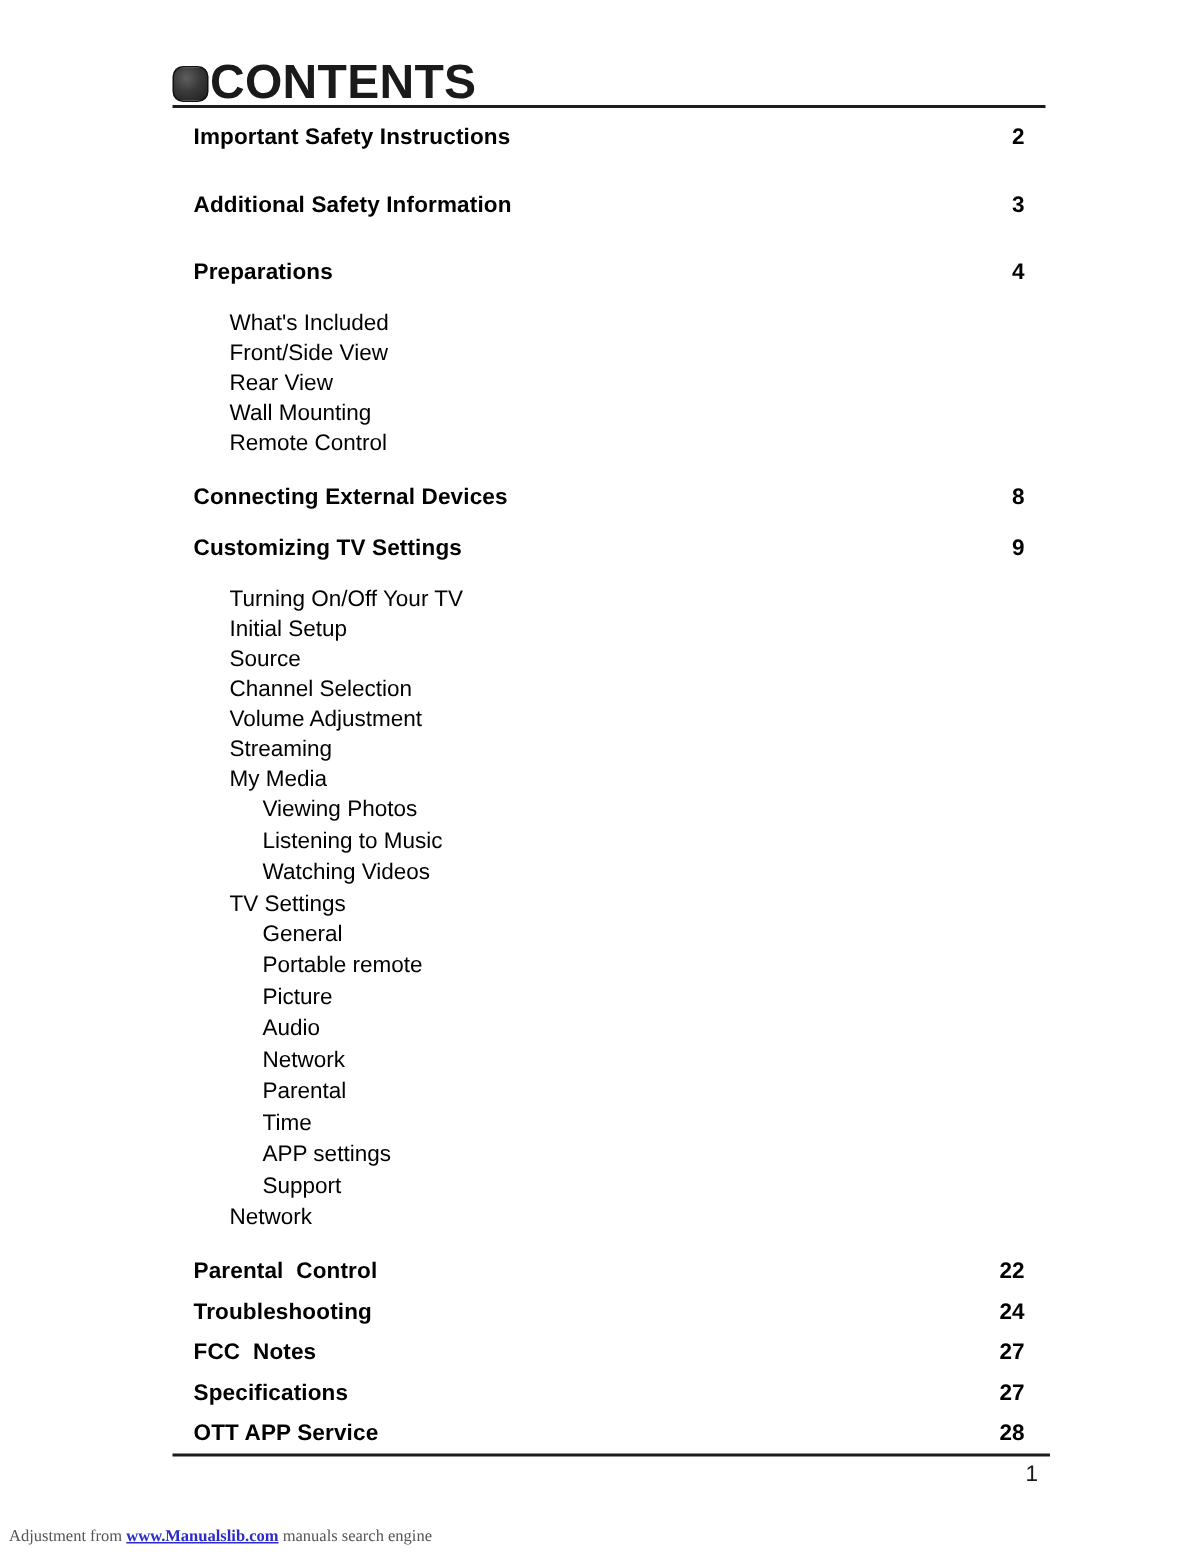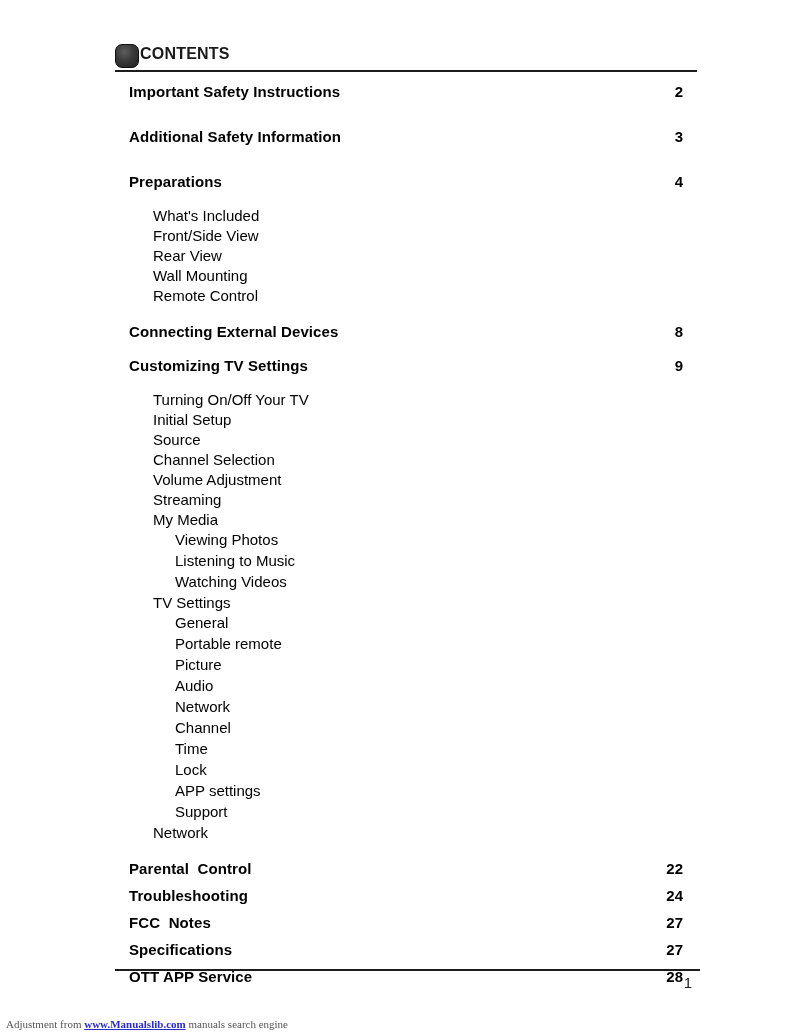--- a/index.html
+++ b/index.html
@@ -39,21 +39,21 @@
     height: 24px;
     border-radius: 7px;
     background: radial-gradient(circle at 38% 32%, #5e5e5e 0%, #3a3a3a 45%, #1e1e1e 100%);
     border: 1px solid #111111;
     box-sizing: border-box;
   }
   .header-title {
     position: absolute;
     left: 25px;
     top: 0px;
-    font-size: 16px;
+    font-size: 32px;
     font-weight: bold;
     letter-spacing: 0.2px;
     line-height: 28px;
     color: #1a1a1a;
     text-align: right;
   }
   .header-rule {
     position: absolute;
     left: 0px;
     top: 30px;
@@ -247,27 +247,24 @@
       <div class="row lvl2">
         <span class="label">Picture</span>
       </div>
       <div class="row lvl2">
         <span class="label">Audio</span>
       </div>
       <div class="row lvl2">
         <span class="label">Network</span>
       </div>
       <div class="row lvl2">
-        <span class="label">Channel</span>
+        <span class="label">Parental</span>
       </div>
       <div class="row lvl2">
         <span class="label">Time</span>
-      </div>
-      <div class="row lvl2">
-        <span class="label">Lock</span>
       </div>
       <div class="row lvl2">
         <span class="label">APP settings</span>
       </div>
       <div class="row lvl2">
         <span class="label">Support</span>
       </div>
       <div class="row lvl1">
         <span class="label">Network</span>
       </div>

